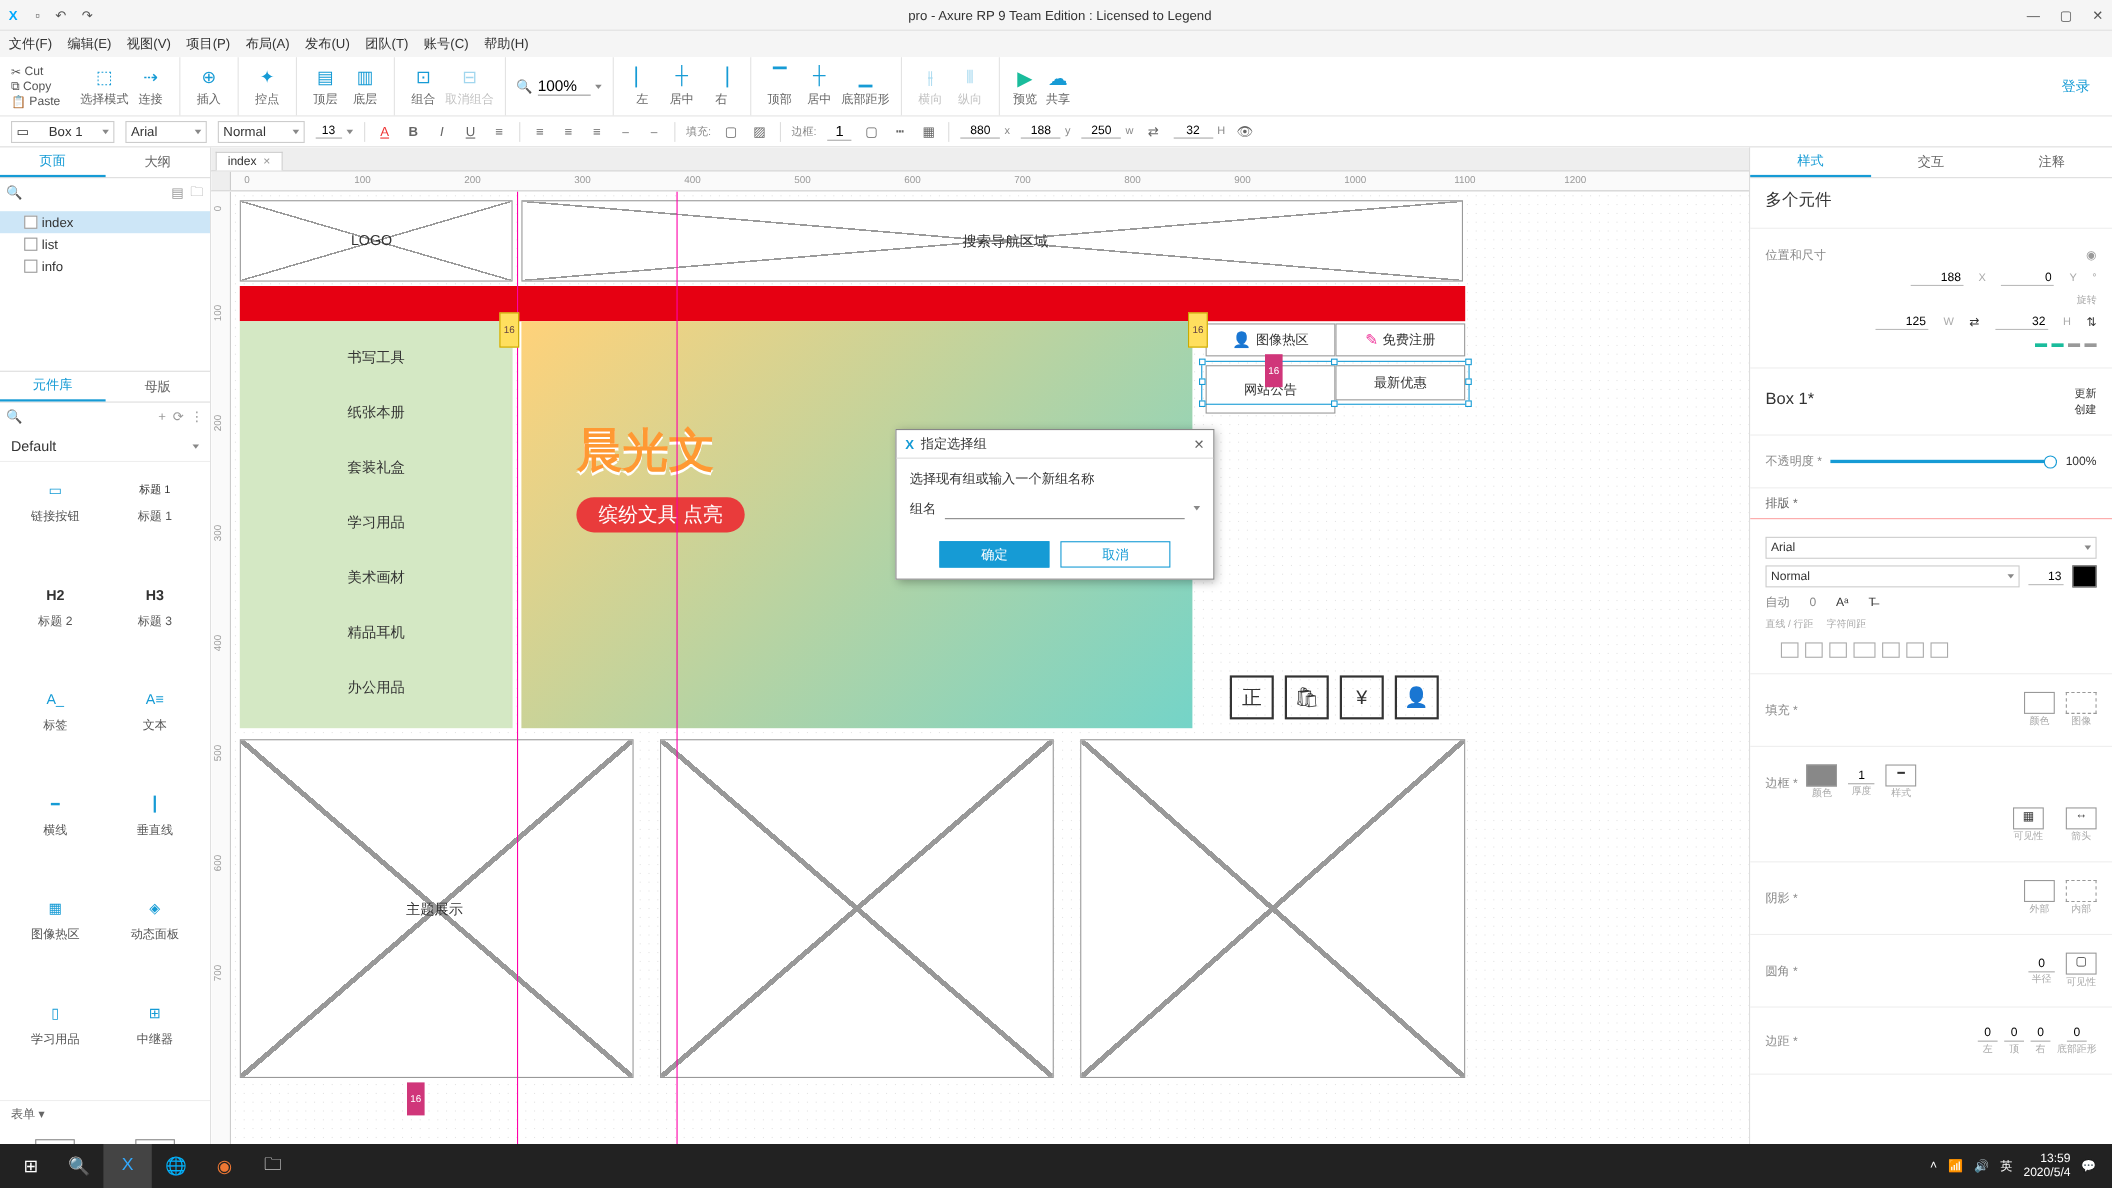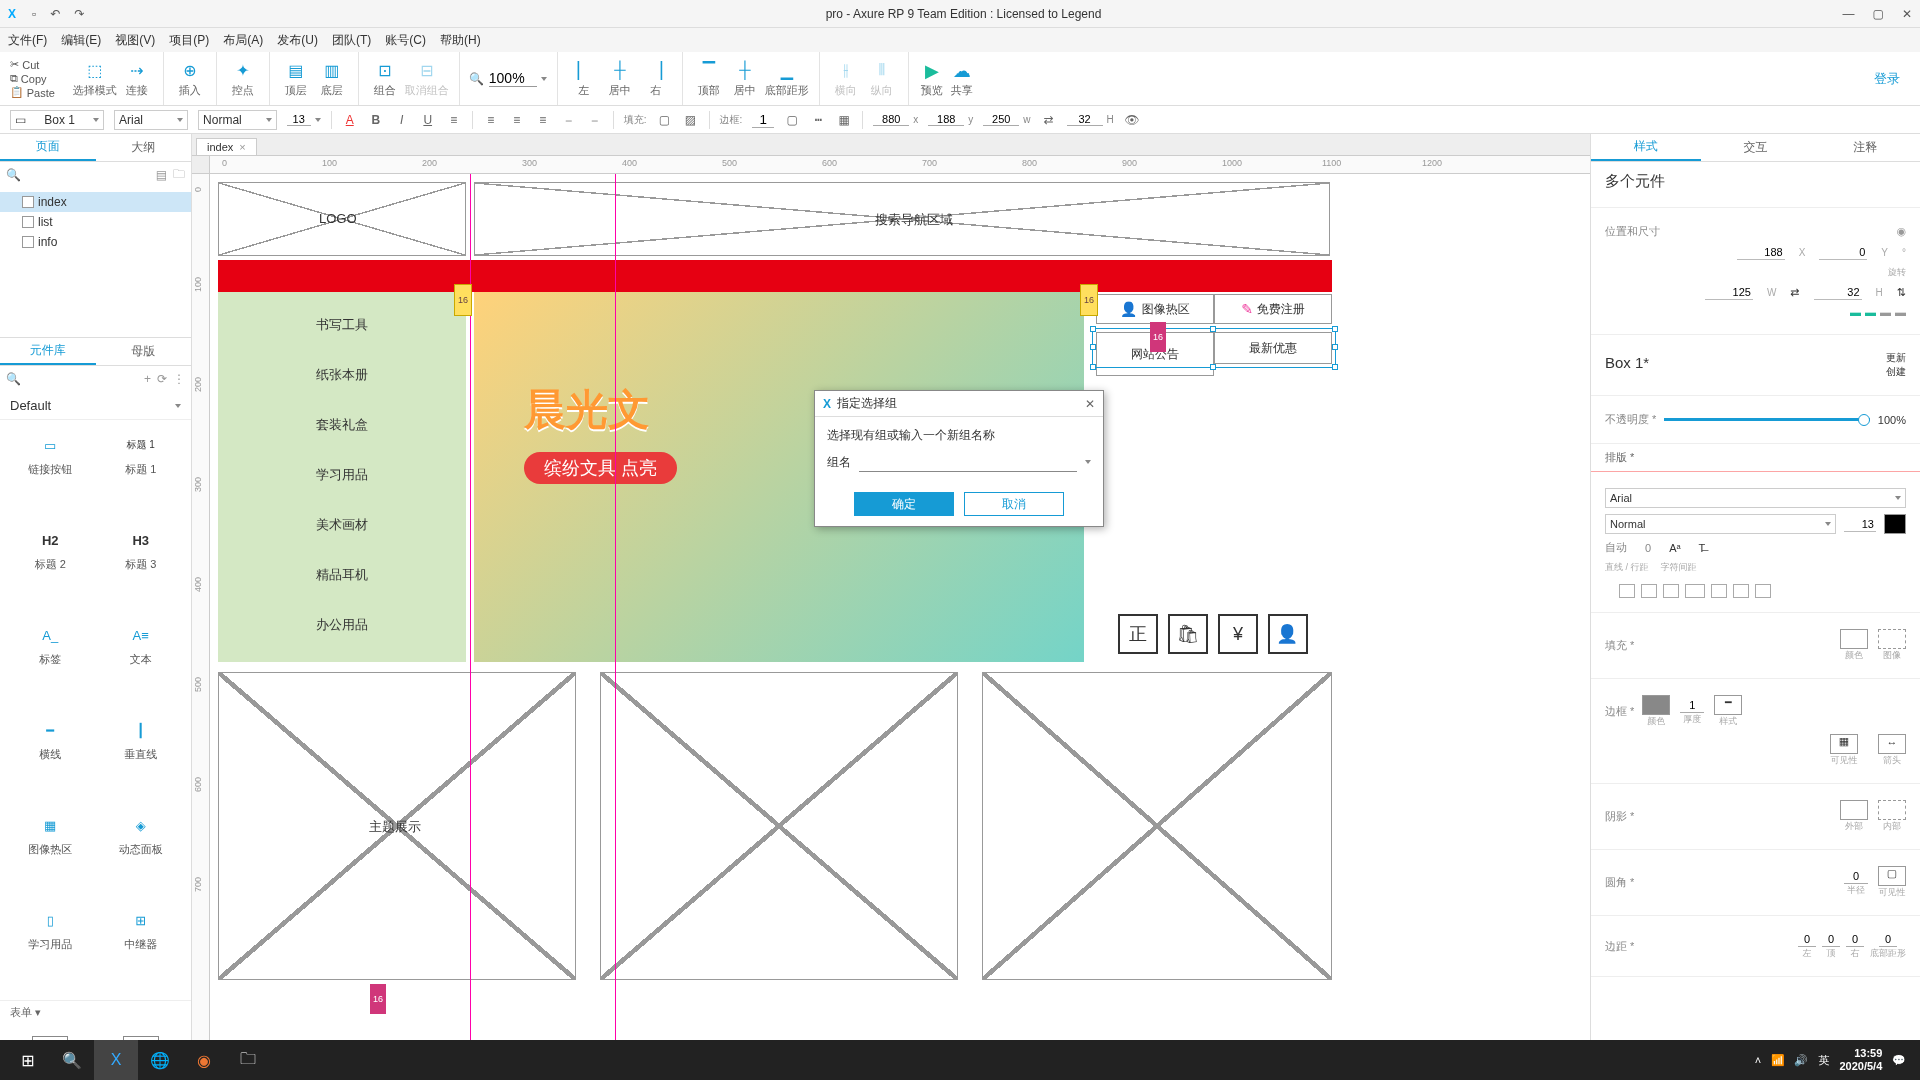--- a/index.html
+++ b/index.html
@@ -101,21 +101,21 @@
 .rp-slider::after { content: ''; position: absolute; right: 0; top: -4px; width: 10px; height: 10px; border-radius: 50%; background: #fff; border: 1px solid #169bd5; }
 .rp-sec-hdr { font-size: 11px; color: #666; padding: 6px 14px; border-bottom: 1px solid #fca5a5; }
 .rp-align { display: flex; gap: 6px; padding: 4px 14px; }
 .rp-align span { width: 16px; height: 14px; border: 1px solid #aaa; }
 .rp-small-boxes { display: flex; gap: 10px; align-items: center; }
 .rp-sq { width: 28px; height: 20px; border: 1px solid #999; }
 .taskbar { position: fixed; bottom: 0; left: 0; right: 0; height: 40px; background: #222; display: flex; align-items: center; color: #fff; padding: 0 6px; }
 .taskbar .tb-item { width: 44px; height: 40px; display: flex; align-items: center; justify-content: center; font-size: 16px; }
 .taskbar .tb-item.active { background: #444; }
 .taskbar .tray { margin-left: auto; display: flex; align-items: center; gap: 10px; font-size: 11px; padding-right: 8px; }
-.taskbar .clock { text-align: right; line-height: 1.2; font-weight: bold; }
+.taskbar .clock { text-align: right; line-height: 1.2; }
 .triangle-down { width: 0; height: 0; border-left: 3px solid transparent; border-right: 3px solid transparent; border-top: 4px solid #888; display: inline-block; }
 </style>
 </head>
 <body>
 
 <div class="titlebar">
   <span class="logo">X</span>
   <div class="tb-icons">
     <span>▫</span>
     <span>↶</span>

